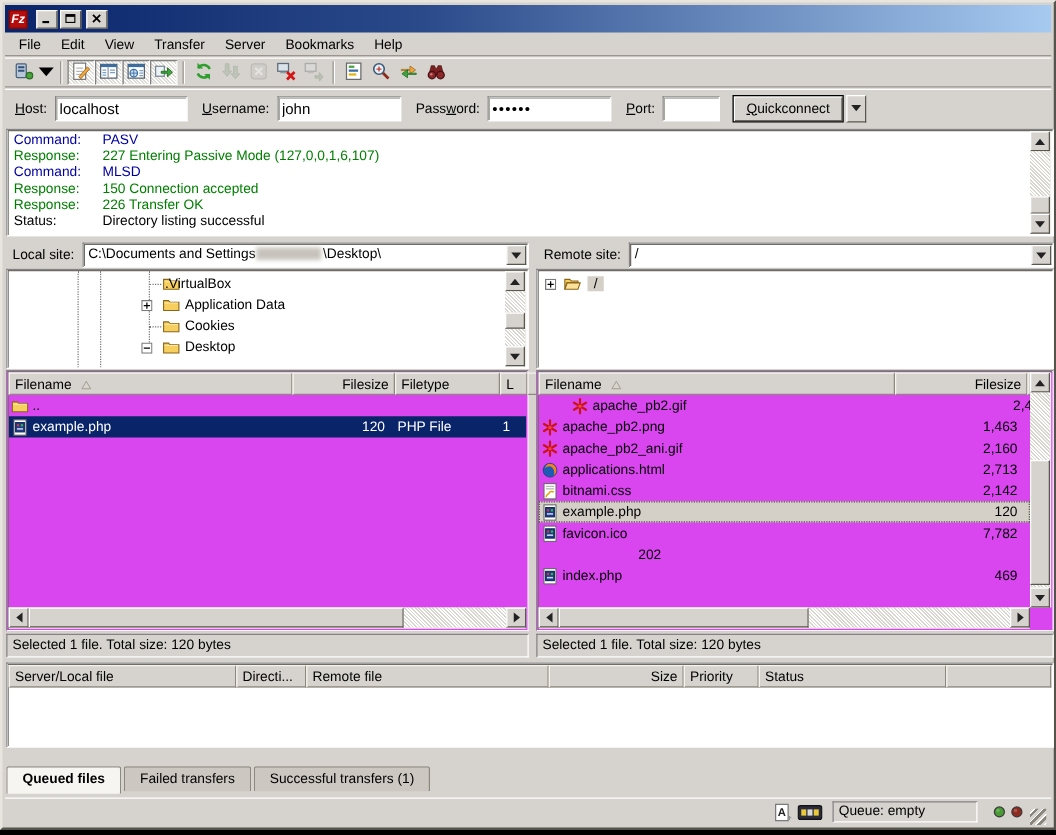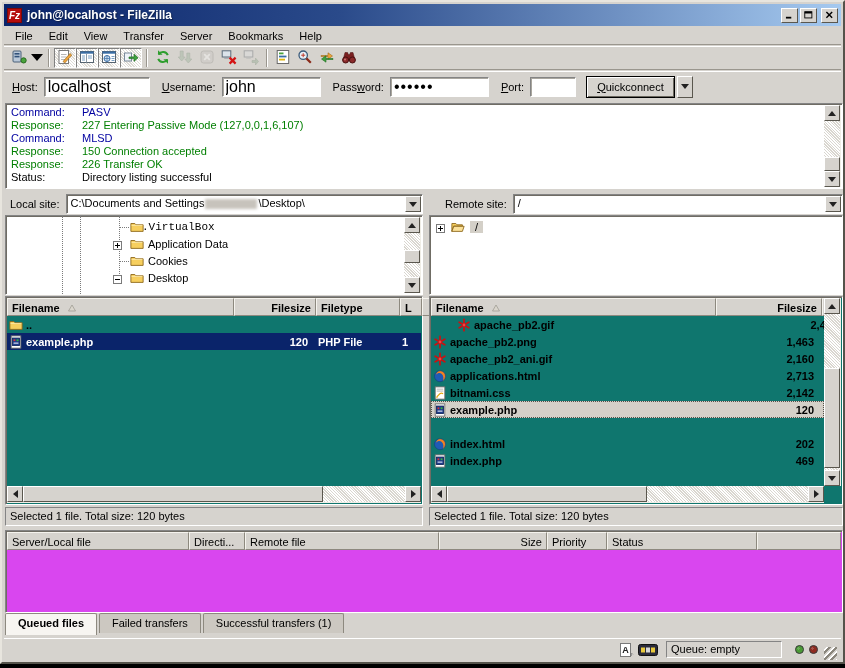--- a/index.html
+++ b/index.html
@@ -39,21 +39,21 @@
   .tb-btn.drop { width:14px; }
   .tb-sep { width:2px; height:18px; border-left:1px solid #9a968e; border-right:1px solid #fff; margin:0 4px; }
 
   
   .qcbar { position:absolute; top:69px; left:2px; right:2px; height:30px;
     border-top:1px solid #fff; display:flex; align-items:center; }
   .qc-label { margin:0 6px 0 8px; }
   .ak { text-decoration:underline; }
   .field { height:20px; border:1px solid; border-color:#848484 #fff #fff #848484;
     box-shadow:inset 1px 1px 0 #a9a69e; background:#fff; font-family:"Liberation Sans",sans-serif;
-    font-size:16px; padding:1px 3px; }
+    font-size:12px; padding:1px 3px; }
   .qc-btn { height:22px; margin-left:10px; padding:0 10px; background:#d6d3ce;
     border:1px solid #000; box-shadow:inset 1px 1px 0 #fff, inset -1px -1px 0 #6a675e;
     display:flex; align-items:center; }
   .qc-drop { width:16px; height:22px; margin-left:2px; background:#d6d3ce; border:1px solid;
     border-color:#fff #5a574e #5a574e #fff; display:flex; align-items:center; justify-content:center; }
 
   
   .sunken { border:1px solid; border-color:#848484 #fff #fff #848484;
     box-shadow:inset 1px 1px 0 #6f6c64; background:#fff; }
 
@@ -90,22 +90,22 @@
 
   .treebox { position:absolute; top:213px; height:80px; overflow:hidden; }
   .trow { position:absolute; left:0; right:0; height:17px; }
   .trow .icon14 { position:absolute; top:1px; }
   .texp { position:absolute; width:9px; height:9px; top:4px; }
   .tconn { position:absolute; top:8px; border-top:1px dotted #7a7a7a; }
   .tguide { position:absolute; border-left:1px dotted #7a7a7a; width:0; }
   .tlabel { position:absolute; top:2px; white-space:nowrap; }
   .icon14 svg { width:14px; height:14px; display:block; }
 
-  .listbox { position:absolute; top:294px; height:209px; background:#0f766e;
-    border:1px solid; border-color:#848484 #fff #fff #848484; box-shadow:inset 1px 1px 0 #6f6c64;font-weight:bold; }
+  .listbox { position:absolute; top:294px; height:209px; background:#d946ef;
+    border:1px solid; border-color:#848484 #fff #fff #848484; box-shadow:inset 1px 1px 0 #6f6c64; }
   .hdr-row { position:absolute; top:1px; left:1px; right:1px; height:18px; display:flex; background:#d6d3ce; }
   .hdr-cell { height:18px; background:#d6d3ce; border:1px solid;
     border-color:#f5f3ee #8d897f #8d897f #f5f3ee; padding:2px 4px 0 4px;
     white-space:nowrap; overflow:hidden; display:flex; align-items:center; flex:none; }
   .hdr-cell.num { justify-content:flex-end; }
   .hdr-fill { flex:1; }
   .sortarrow { margin-left:8px; }
   .sortarrow svg { width:8px; height:8px; display:block; }
   .rows { position:absolute; left:1px; right:1px; top:19px; bottom:18px; overflow:hidden; }
   .frow { position:absolute; left:0; right:0; height:17px; display:flex; }
@@ -115,21 +115,21 @@
   .sel-navy { background:#0a246a; color:#fff; }
   .sel-gray-row { background:#d4d0c8; outline:1px dotted #55524a; outline-offset:-1px; }
 
   .hscroll { position:absolute; bottom:1px; left:1px; height:17px; background:#efede6; }
   .vscroll { position:absolute; top:1px; right:1px; width:17px; background:#efede6; }
 
   .status-line { position:absolute; top:505px; height:19px; border:1px solid;
     border-color:#848484 #fff #fff #848484; background:#d6d3ce; padding:2px 4px 0 4px; }
 
   
-  .queuebox { position:absolute; top:528px; left:3px; width:838px; height:83px; background:#d946ef;
+  .queuebox { position:absolute; top:528px; left:3px; width:838px; height:68px; background:#ffffff;
     border:1px solid; border-color:#848484 #fff #fff #848484; box-shadow:inset 1px 1px 0 #6f6c64; }
   .tabs { position:absolute; top:611px; left:3px; height:22px; display:flex; align-items:flex-start; }
   .tab { height:20px; padding:3px 12px 0 12px; background:#ccc8c1; border:1px solid #8d897f;
     border-bottom:none; border-radius:2px 2px 0 0; margin-right:2px; white-space:nowrap; }
   .tab.active { background:#f7f5f1; font-weight:bold; height:22px; }
 
   
   .statusbar { position:absolute; left:2px; right:2px; bottom:2px; height:22px;
     border-top:1px solid #fff; display:flex; align-items:center; justify-content:flex-end; padding:0 4px; }
   .sb-ic { margin-right:4px; display:flex; align-items:center; }
@@ -140,21 +140,20 @@
   .grip { width:13px; height:13px; margin-left:6px; align-self:flex-end;
     background:repeating-linear-gradient(135deg, transparent 0 2px, #fff 2px 3px, #8a867c 3px 5px); }
 </style>
 </head>
 <body>
 
 <div class="window">
 
   <div class="titlebar">
     <div class="app-icon">Fz</div>
-    <div class="title-text">john@localhost - FileZilla</div>
     <div class="winbtn">
         <svg viewBox="0 0 10 9">
           <rect x="1" y="6.5" width="6" height="2" fill="#000"></rect>
         </svg>
       </div>
     <div class="winbtn">
         <svg viewBox="0 0 10 9">
           <rect x="0.8" y="0.8" width="8" height="7" fill="none" stroke="#000"></rect>
           <rect x="0.8" y="0.8" width="8" height="2" fill="#000"></rect>
         </svg>
@@ -332,21 +331,21 @@
     <span style="margin:0 6px 0 5px">Local site:</span>
     <div class="combo">
       <div class="combo-face"><span>C:\Documents and Settings</span><span class="redacted"></span><span>\Desktop\</span></div>
       <div class="combo-btn">
           <span class="arr arr-down"></span>
         </div>
     </div>
   </div>
 
   <div class="combo-row" style="top:192px; left:427px; width:414px;">
-    <span style="margin:0 6px 0 16px">Remote site:</span>
+    <span style="margin:0 6px 0 6px">Remote site:</span>
     <div class="combo">
       <div class="combo-face"><span>/</span></div>
       <div class="combo-btn">
           <span class="arr arr-down"></span>
         </div>
     </div>
   </div>
 
   <div id="local-tree" class="treebox sunken" style="left:3px; width:418px;">
     <div class="vscroll" style="bottom:1px">
@@ -363,21 +362,21 @@
       <div class="tguide" style="left: 74px; top: 0px; height: 78px;"></div>
       <div class="tguide" style="left: 113px; top: 0px; height: 62px;"></div>
       <div class="trow" style="top: 3px;">
         <span class="tconn" style="left: 113px; width: 10px;"></span>
         <span class="icon14" style="left: 124px;">
           <svg viewBox="0 0 16 16">
             <path d="M1 4h4.5L7 5.5h8V13H1z" fill="#f7cf5e" stroke="#8a6519"></path>
             <path d="M1.8 6.2h12.4" stroke="#fbe9a8"></path>
           </svg>
         </span>
-        <span class="tlabel" style="left: 136px; font-family: Liberation Mono, monospace;">.VirtualBox</span>
+        <span class="tlabel" style="left: 126px;">.VirtualBox</span>
       </div>
       <div class="trow" style="top: 37px;">
         <span class="tconn" style="left: 113px; width: 10px;"></span>
         <span class="icon14" style="left: 124px;">
           <svg viewBox="0 0 16 16">
             <path d="M1 4h4.5L7 5.5h8V13H1z" fill="#f7cf5e" stroke="#8a6519"></path>
             <path d="M1.8 6.2h12.4" stroke="#fbe9a8"></path>
           </svg>
         </span>
         <span class="tlabel" style="left: 142px;">Cookies</span>
@@ -615,31 +614,38 @@
                 <rect x="8.8" y="5" width="2" height="2" fill="#3b3"></rect>
                 <rect x="5.2" y="8.6" width="5.6" height="1.4" fill="#cfd6ea"></rect>
               </svg>
             </span>
             <span>example.php</span>
           </div>
           <div class="fcell num" style="width: 106px;">
             <span>120</span>
           </div>
         </div>
+        <div class="frow" style="top: 102px;">
+          <div class="fcell" style="width: 285px;">
+            <span class="icon14">
+              <svg viewBox="0 0 16 16">
+                <rect x="2.5" y="1" width="11" height="14" fill="#fff" stroke="#6a6a6a"></rect>
+                <rect x="4" y="3.5" width="8" height="8.5" fill="#1f3c8c" stroke="#12265c"></rect>
+                <rect x="5.2" y="5" width="2" height="2" fill="#d33"></rect>
+                <rect x="8.8" y="5" width="2" height="2" fill="#3b3"></rect>
+                <rect x="5.2" y="8.6" width="5.6" height="1.4" fill="#cfd6ea"></rect>
+              </svg>
+            </span>
+            <span>favicon.ico</span>
+          </div>
+          <div class="fcell num" style="width: 106px;">
+            <span>7,782</span>
+          </div>
+        </div>
         <div class="frow" style="top: 119px;">
-          <div class="fcell" style="width: 285px;">
-            <span class="icon14">
-              <svg viewBox="0 0 16 16">
-                <circle cx="8" cy="8.2" r="6.3" fill="#1f5bb5"></circle>
-                <path d="M8 1.9a6.3 6.3 0 0 1 6.3 6.3c0 2.4-1.3 4.4-3 5.4.9-2.5 1-6-1.3-8C8 4 5 4.6 3.4 6.6 4 3.8 5.8 1.9 8 1.9z" fill="#f58220"></path>
-                <circle cx="8" cy="8.2" r="6.3" fill="none" stroke="#143e7a" stroke-width=".7"></circle>
-              </svg>
-            </span>
-            <span>index.html</span>
-          </div>
           <div class="fcell num" style="width: 106px;">
             <span>202</span>
           </div>
         </div>
         <div class="frow" style="top: 136px;">
           <div class="fcell" style="width: 285px;">
             <span class="icon14">
               <svg viewBox="0 0 16 16">
                 <rect x="2.5" y="1" width="11" height="14" fill="#fff" stroke="#6a6a6a"></rect>
                 <rect x="4" y="3.5" width="8" height="8.5" fill="#1f3c8c" stroke="#12265c"></rect>

